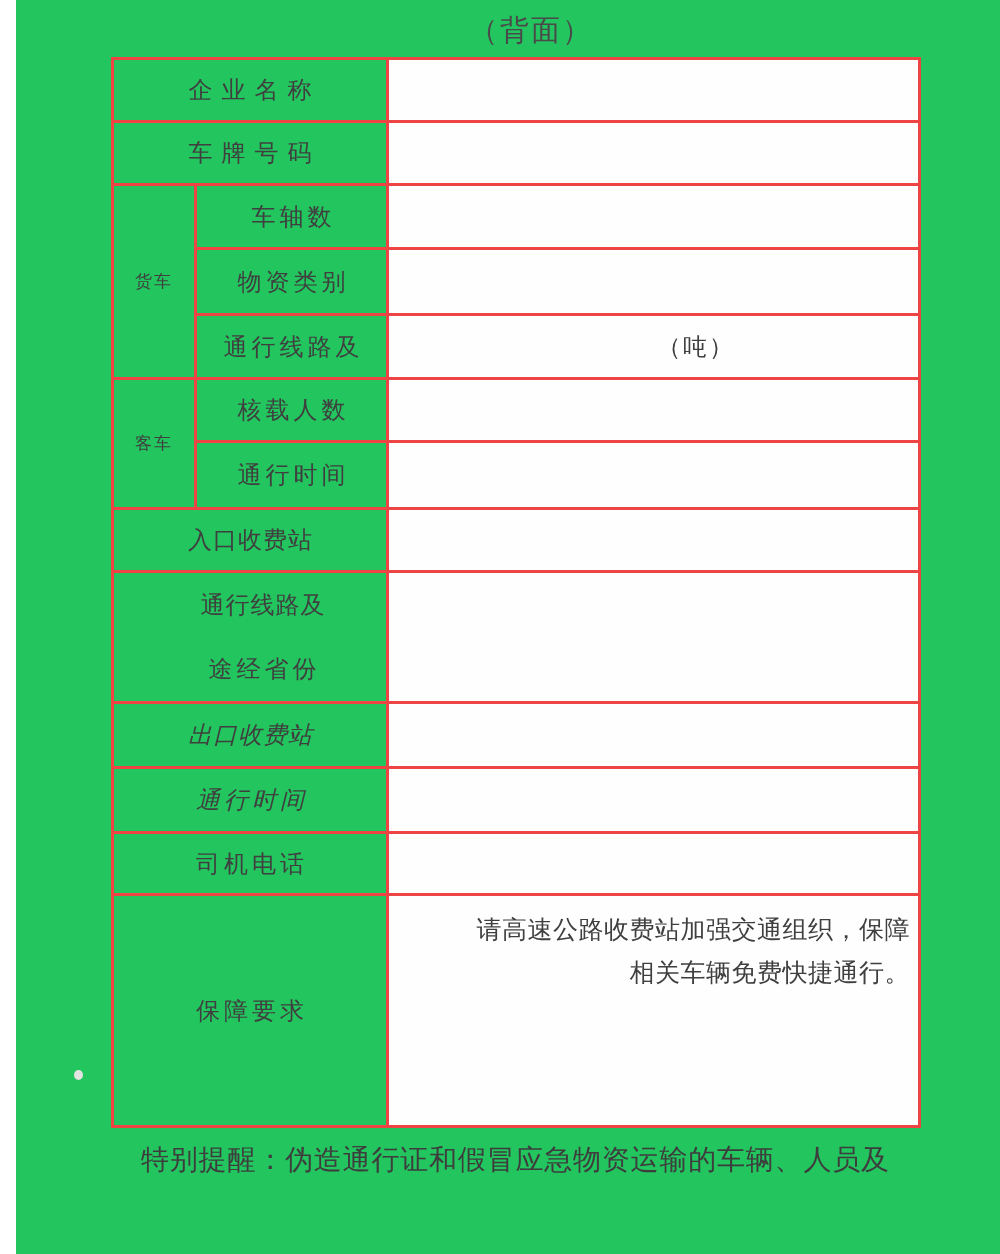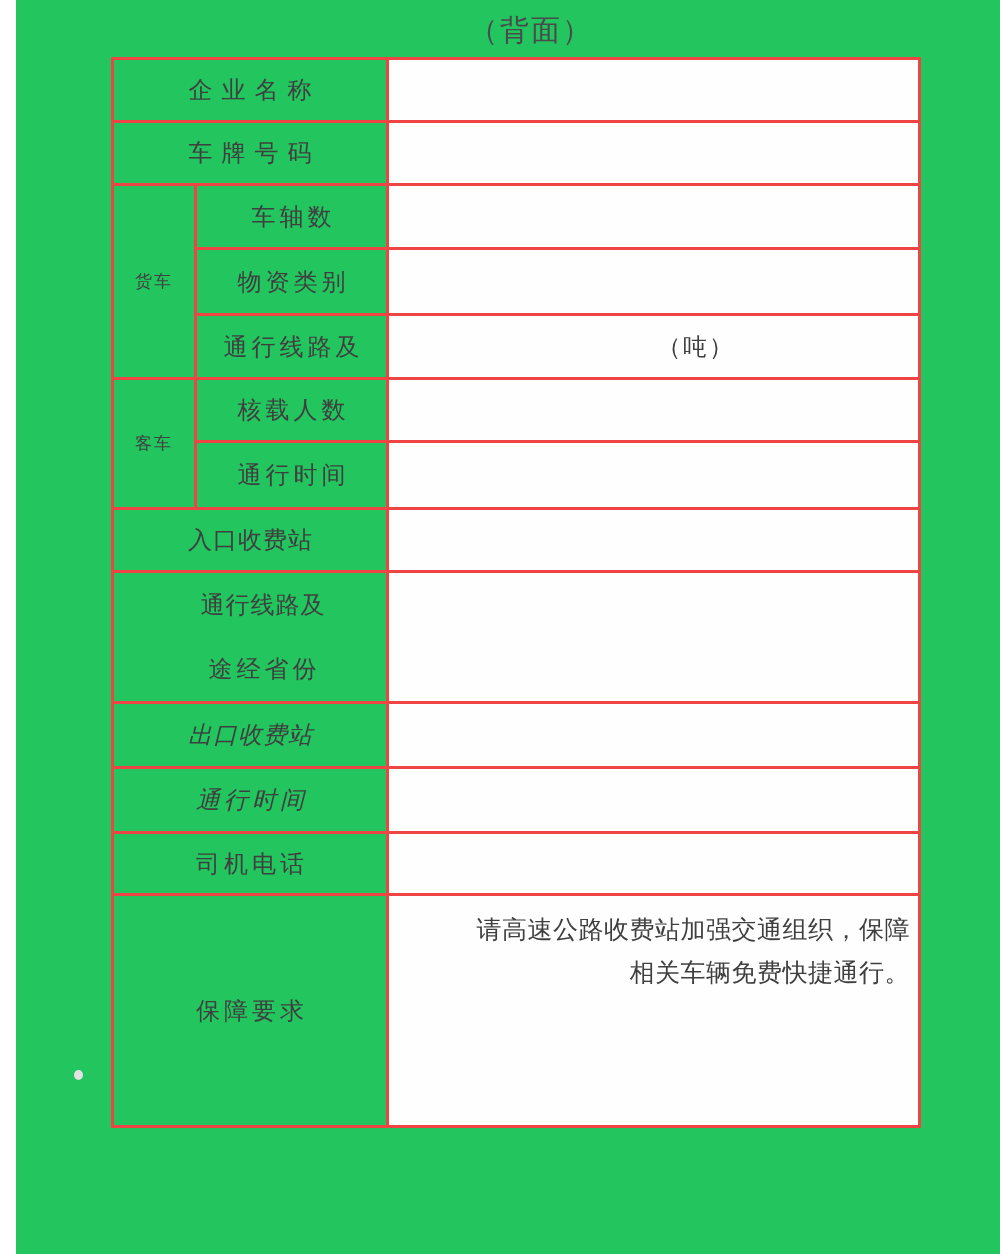--- a/index.html
+++ b/index.html
@@ -153,16 +153,17 @@
     <tr class="h232">
       <td colspan="2" class="lbl ls4 support-label">保障要求</td>
       <td class="val support-cell">
         <p class="indent">请高速公路收费站加强交通组织，保障</p>
         <p>相关车辆免费快捷通行。</p>
       </td>
     </tr>
   </tbody>
     </table>
 
+  <div class="footer-line1">特别提醒：伪造通行证和假冒应急物资运输的车辆、人员及</div>
 
   <div class="scan-speck"></div>
 
 </div>
 
 </body></html>

